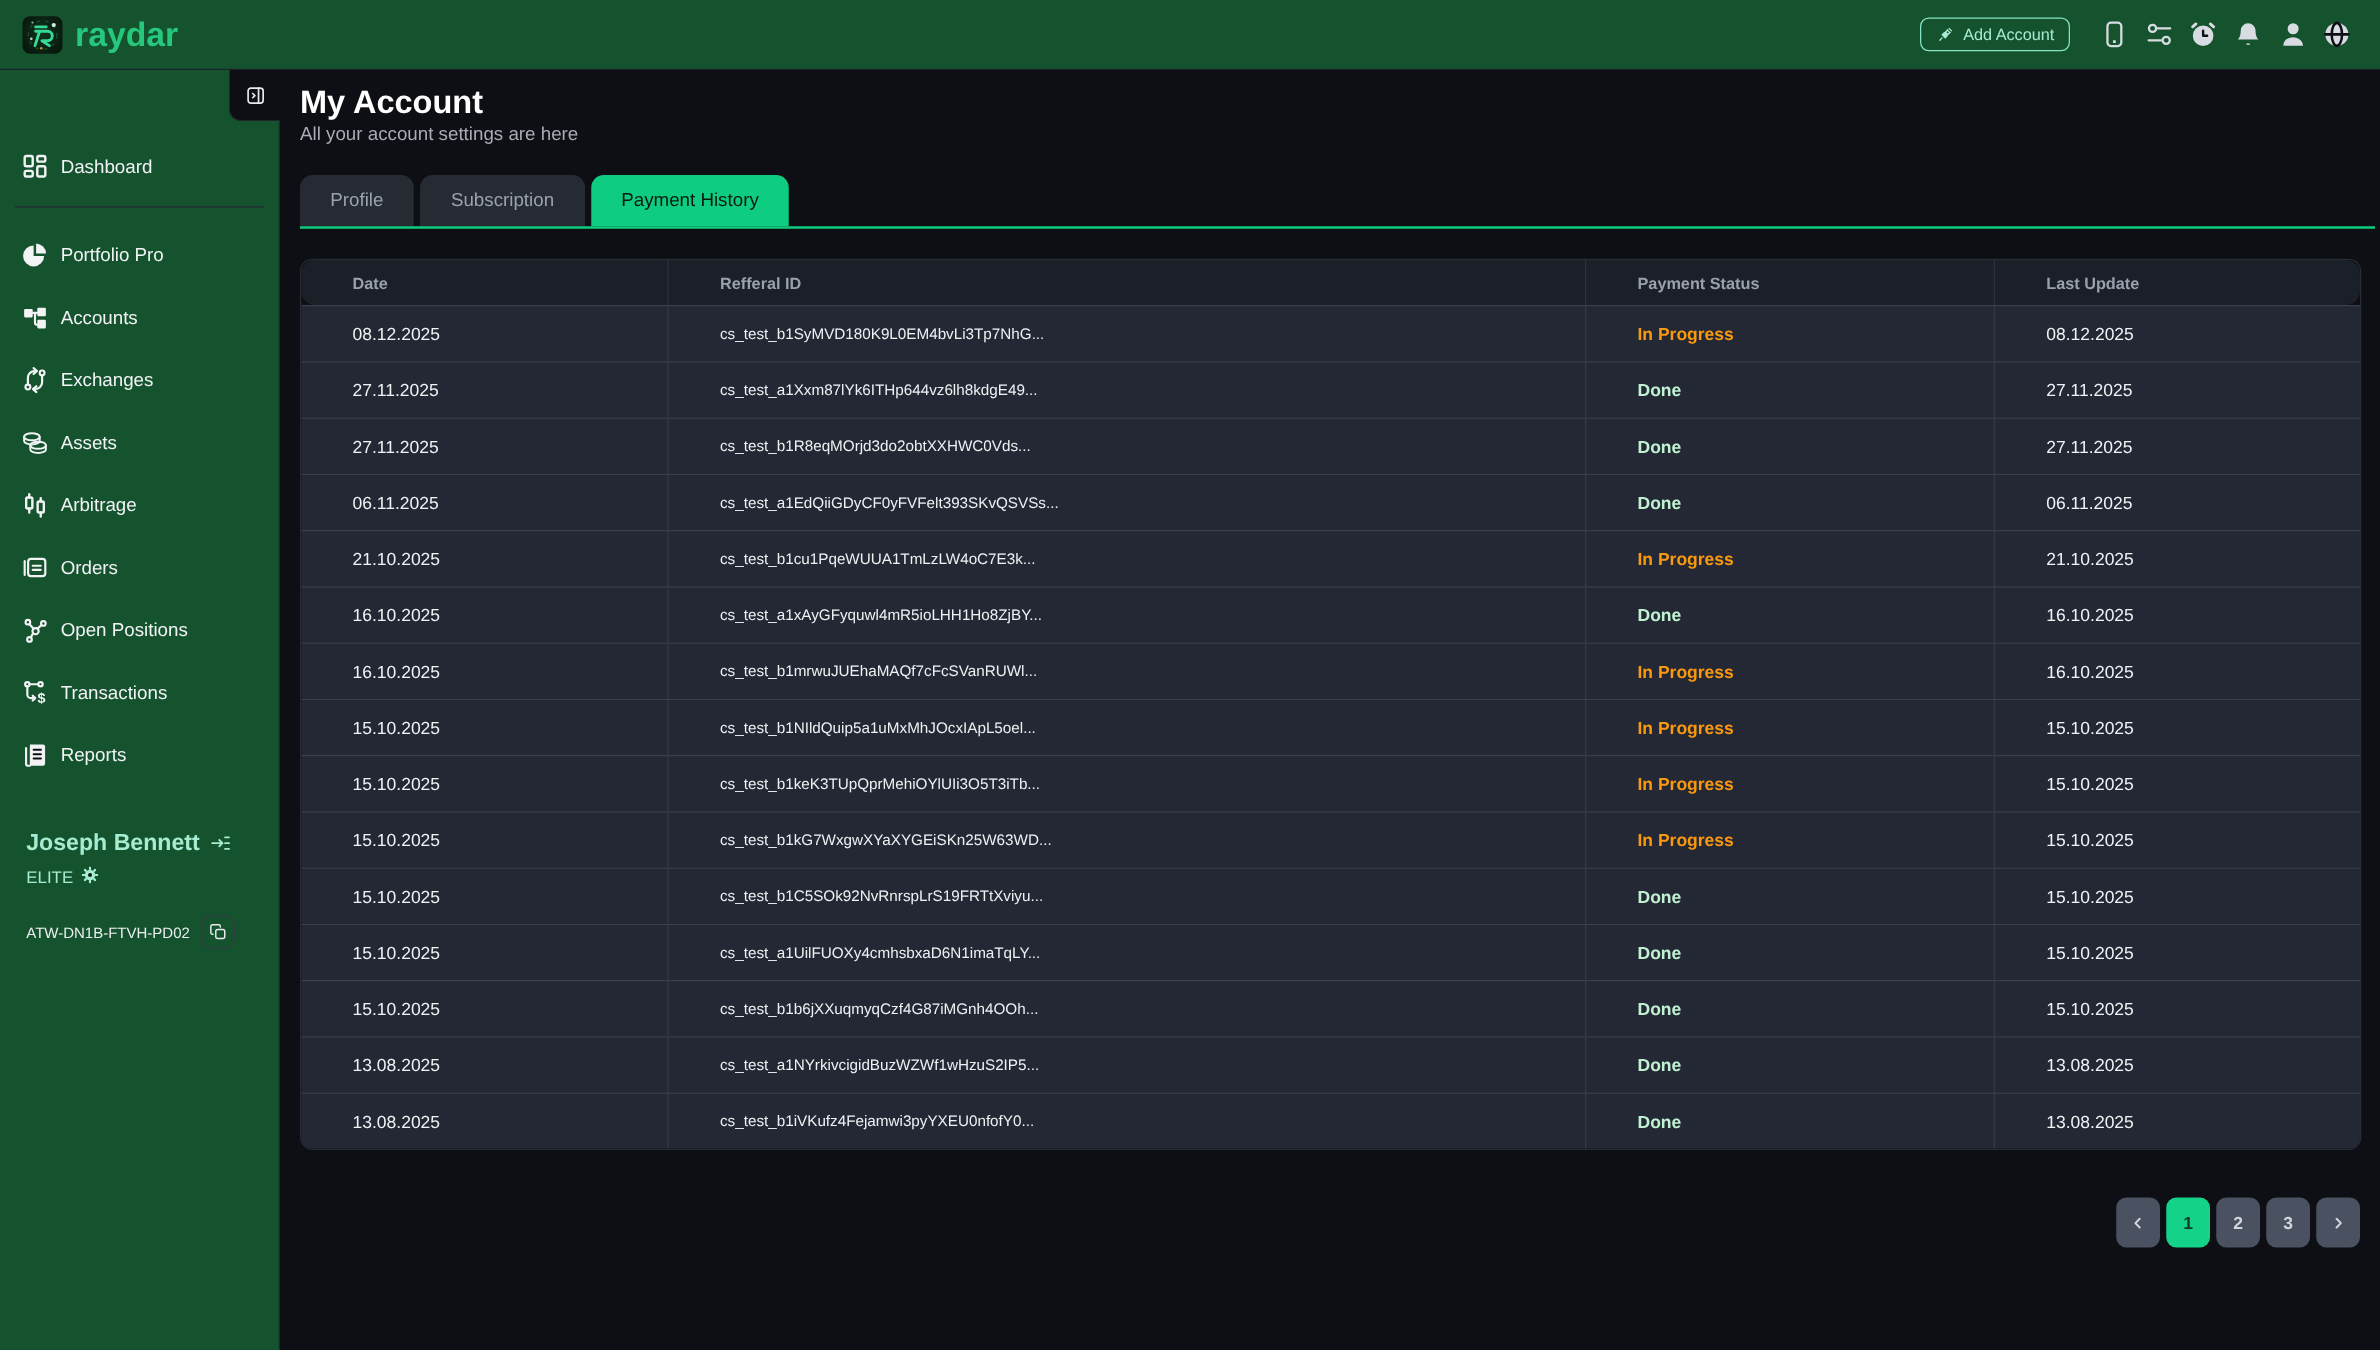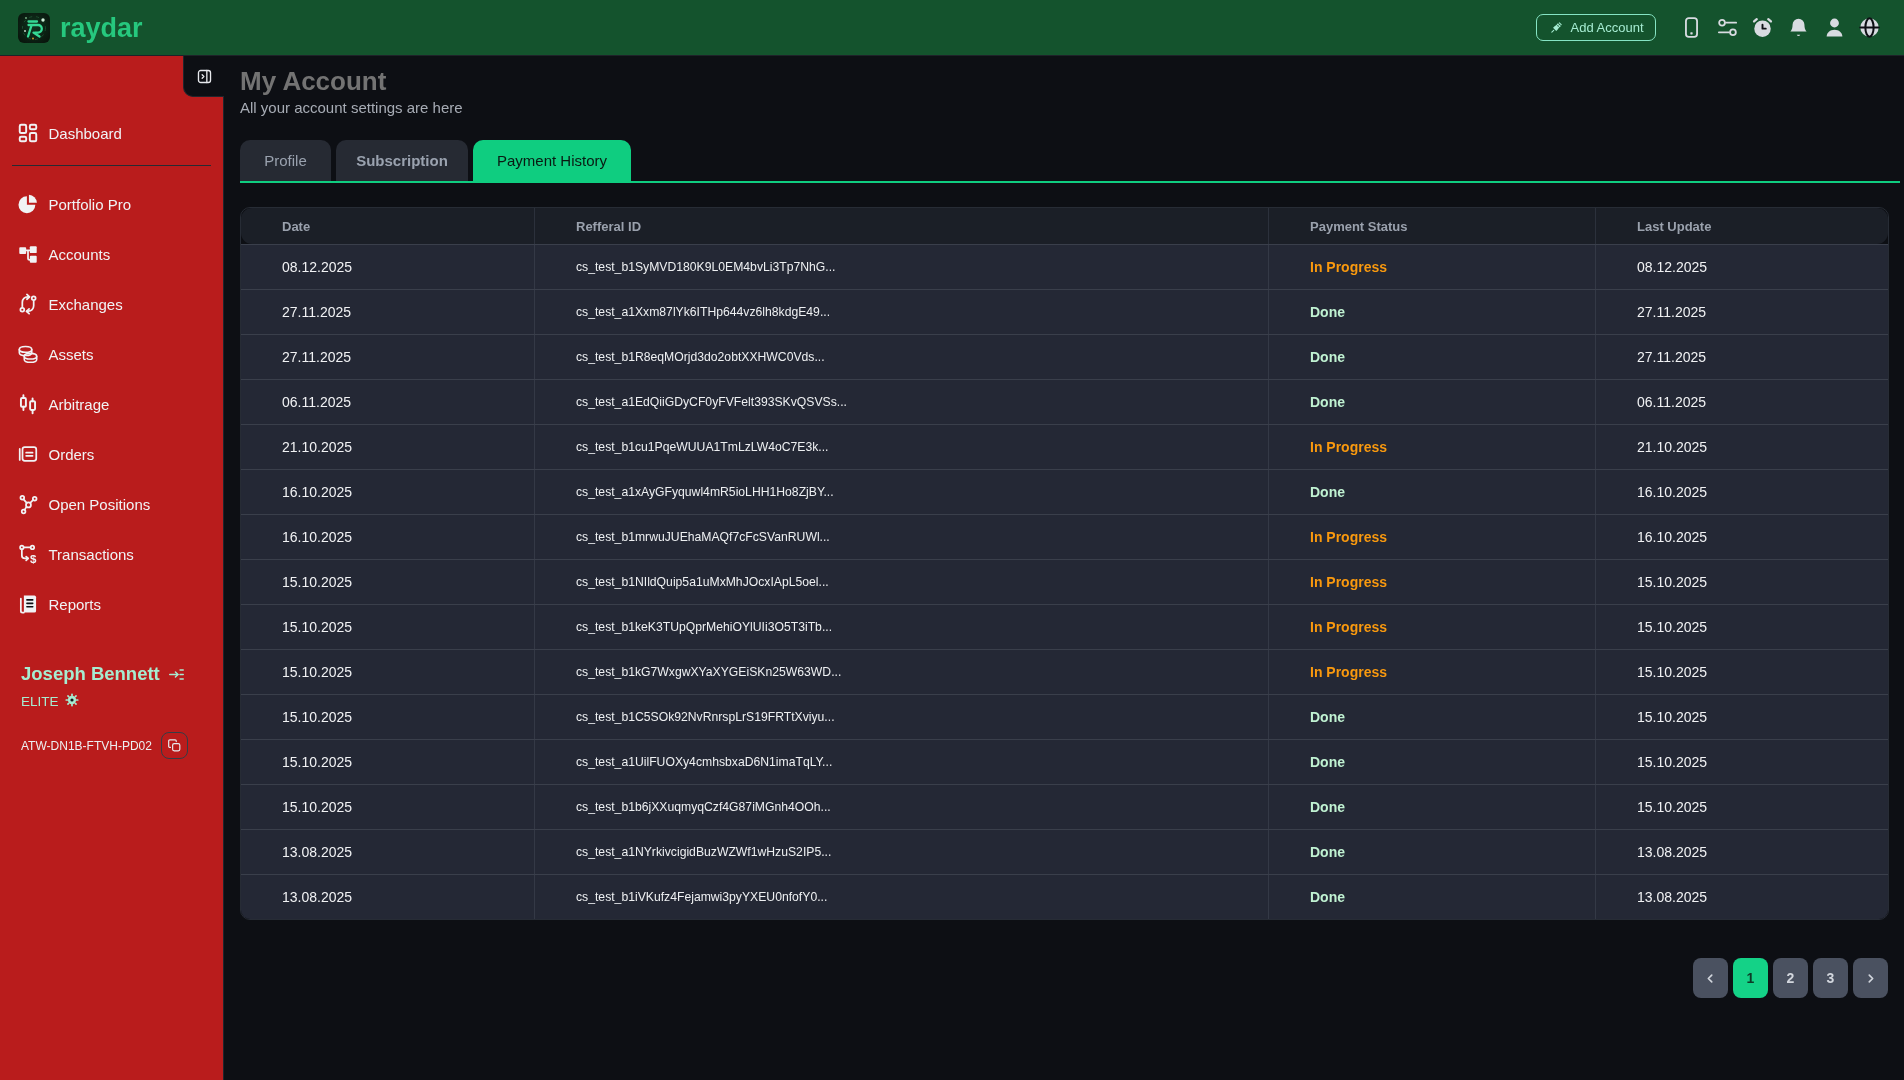--- a/index.html
+++ b/index.html
@@ -13,42 +13,42 @@
   border-radius:6px; background:radial-gradient(circle at 50% 45%, #10351f 0%, #0a1b10 70%, #081109 100%); overflow:hidden; }
 #logotxt { position:absolute; left:60px; top:13px; font-size:27px; font-weight:bold;
   color:#26c87e; letter-spacing:0px; }
 #addacct { position:absolute; left:1536px; top:14px; width:120px; height:27px;
   border:1px solid #86e4c4; border-radius:7px; color:#a5ebd1; font-size:13px;
   display:flex; align-items:center; justify-content:center; gap:7px; }
 .tbicon { position:absolute; top:16px; color:#d8dbe1; }
 
 
 #sidebar { position:absolute; left:0; top:56px; width:224px; height:1024px;
-  background:#b91c1c; border-right:1px solid #21252c; }
+  background:#14532d; border-right:1px solid #21252c; }
 #toggle { position:absolute; left:183px; top:56px; width:41px; height:41px;
   background:#0d0f14; border-left:1px solid #21252c; border-bottom:1px solid #21252c;
   border-bottom-left-radius:10px; z-index:6; display:flex; align-items:center; justify-content:center;
   color:#e8eaee; }
 .mitem { position:absolute; left:0; height:50px; width:224px; display:flex;
   align-items:center; color:#f1f3f5; font-size:15px; }
 .mitem .mic { position:absolute; left:16.5px; width:22px; height:22px; display:flex; }
 .mitem .mtx { position:absolute; left:48.5px; }
 #sbdivider { position:absolute; left:12px; top:109px; width:199px; height:1px; background:#272b33; }
 #uname { position:absolute; left:21px; top:607px; color:#a6ecd1; font-size:18.5px; font-weight:bold; }
 #uicon { position:absolute; left:168px; top:610px; color:#a6ecd1; }
 #uelite { position:absolute; left:21px; top:638px; color:#a6ecd1; font-size:13.5px; }
 #ugear { position:absolute; left:64px; top:636px; color:#a6ecd1; }
 #ucode { position:absolute; left:21px; top:683px; color:#edeff1; font-size:12px; }
 #ucopy { position:absolute; left:161px; top:676px; width:27px; height:27px;
   border:1px solid #363c45; border-radius:8px; color:#e8eaee;
   display:flex; align-items:center; justify-content:center; }
 
 
 #main { position:absolute; left:224px; top:56px; width:1680px; height:1024px; background:#0d0f14; }
-#h1 { position:absolute; left:16px; top:10px; font-size:26px; font-weight:bold; color:#737373; }
+#h1 { position:absolute; left:16px; top:10px; font-size:26px; font-weight:bold; color:#ffffff; }
 #sub { position:absolute; left:16px; top:43px; font-size:15px; color:#a7acb5; }
 .tab { position:absolute; top:84px; height:41px; border-radius:10px 10px 0 0;
   display:flex; align-items:center; justify-content:center; font-size:15px; }
 .tab.inactive { background:#262a33; color:#9aa2af; }
 .tab.active { background:#0fcd80; color:#0a1a12; }
 #underline { position:absolute; left:16px; top:125px; width:1660px; height:2px; background:#0fcd80; }
 
 
 #table { position:absolute; left:16px; top:151px; width:1649px; border-radius:10px;
   border:1px solid #272c35; overflow:hidden; }
@@ -268,21 +268,21 @@
     <span class="tbicon" style="left:1858px"><svg width="23" height="23" viewBox="0 0 24 24" fill="none" stroke="currentColor" stroke-width="2" stroke-linecap="round" stroke-linejoin="round">
         <circle cx="12" cy="12" r="9.6" fill="currentColor" stroke="none"></circle>
         <path d="M2.4 12h19.2" stroke="#0d0f14" stroke-width="2.1"></path>
         <ellipse cx="12" cy="12" rx="4.3" ry="9.6" stroke="#0d0f14" stroke-width="2.1"></ellipse>
       </svg></span>
   </div>
 <div id="main">
   <div id="h1">My Account</div>
   <div id="sub">All your account settings are here</div>
   <div class="tab inactive" style="left:16px; width:91px;">Profile</div>
-  <div class="tab inactive" style="left:112px; width:132px;font-weight:bold;">Subscription</div>
+  <div class="tab inactive" style="left:112px; width:132px;">Subscription</div>
   <div class="tab active" style="left:249px; width:158px;">Payment History</div>
   <div id="underline"></div>
   <div id="table">
     <div id="thead">
       <div class="cell c1">Date</div>
       <div class="cell c2 bl">Refferal ID</div>
       <div class="cell c3 bl">Payment Status</div>
       <div class="cell c4 bl">Last Update</div>
     </div>
   <div class="trow">

